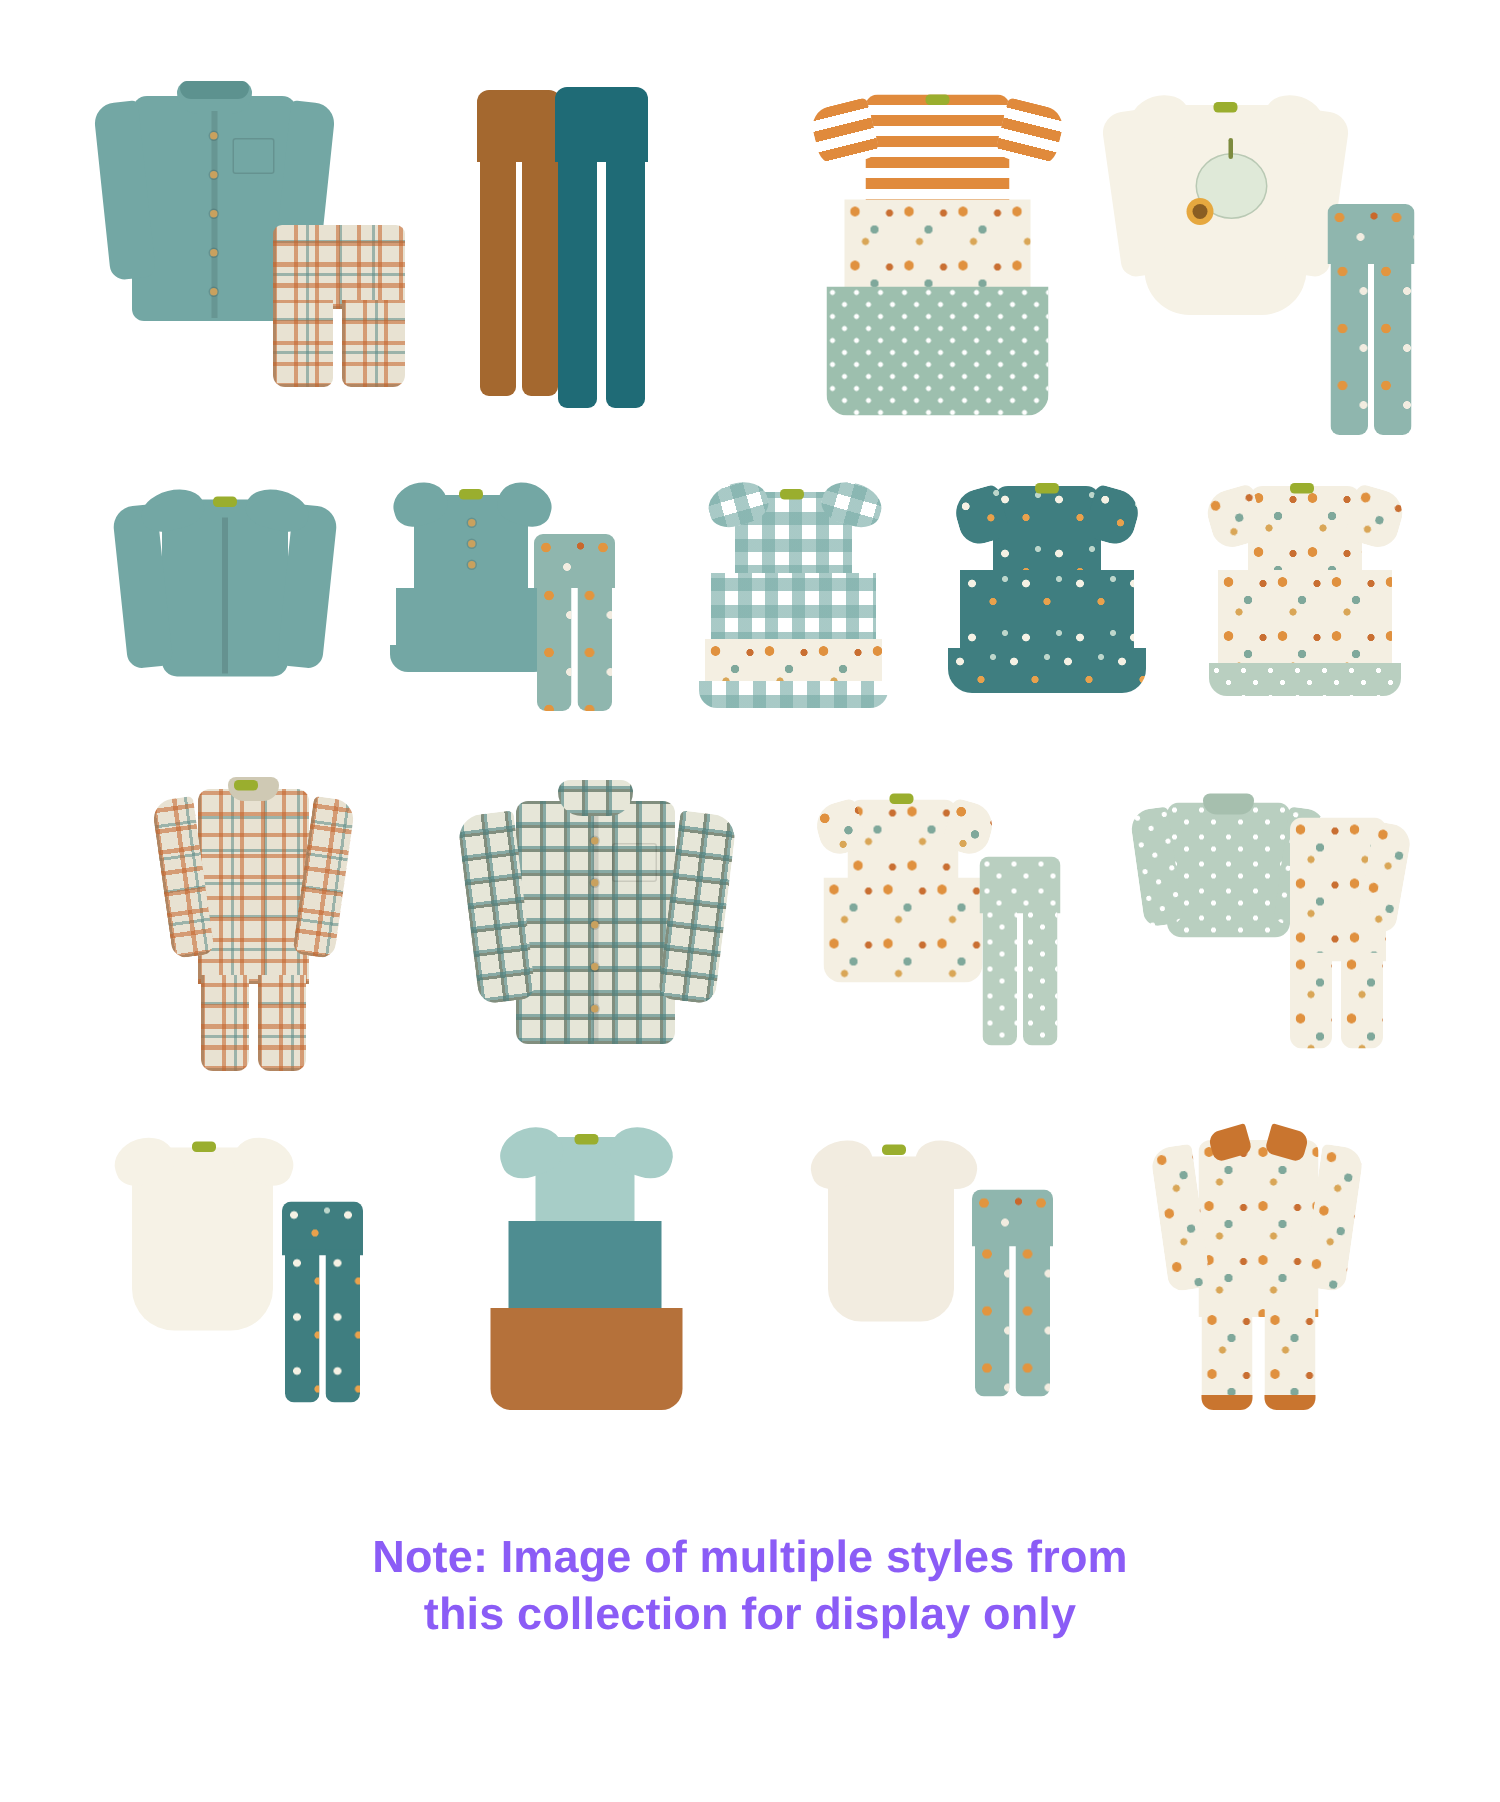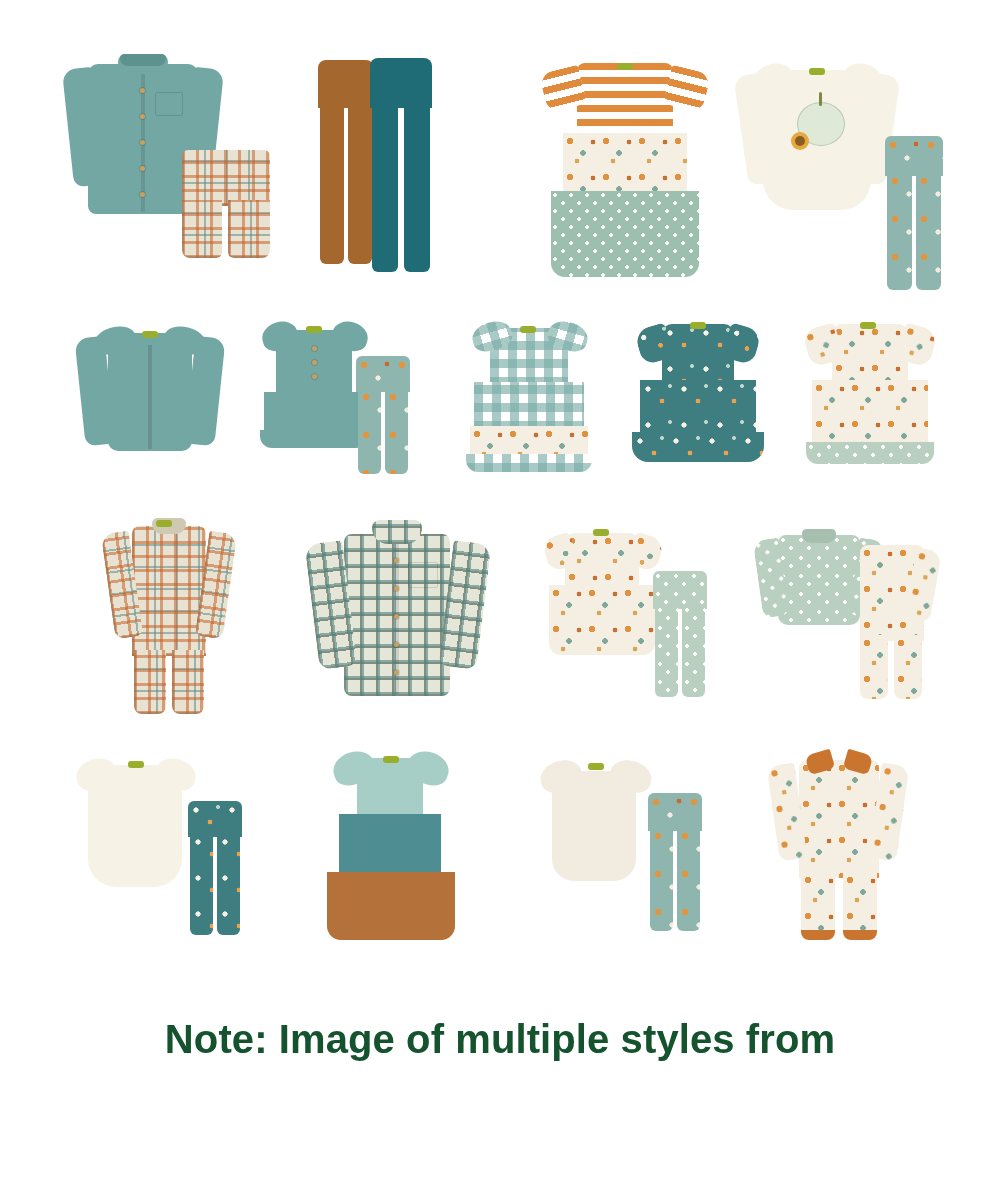--- a/index.html
+++ b/index.html
@@ -132,23 +132,23 @@
   .p-camel { background-color: #a4682f; }
   .p-darkteal { background-color: #1f6b76; }
 
   .note {
     position: absolute;
     left: 0;
     top: 1020px;
     width: 1000px;
     text-align: center;
     font-weight: bold;
-    font-size: 40px;
+    font-size: 30px;
     line-height: 38px;
-    color: #14532d;
+    color: #8b5cf6;
     letter-spacing: 0.1px;
   }
 </style>
 </head>
 <body>
 
 <div class="board">
   <div class="grid">
 
     <div class="cell" style="left:60px; top:40px; width:220px; height:250px;">
@@ -344,14 +344,15 @@
       <div class="piece p-pumpkin-cream" style="left:46px; top:142px; width:34px; height:66px; border-radius:0 0 8px 8px;"></div>
       <div class="piece p-pumpkin-cream" style="left:88px; top:142px; width:34px; height:66px; border-radius:0 0 8px 8px;"></div>
       <div class="piece" style="left:46px; top:200px; width:34px; height:10px; background:#c9752f; border-radius:0 0 8px 8px;"></div>
       <div class="piece" style="left:88px; top:200px; width:34px; height:10px; background:#c9752f; border-radius:0 0 8px 8px;"></div>
     </div>
 
   </div>
 
   <div class="note">
     <div>Note: Image of multiple styles from</div>
+    <div>this collection for display only</div>
   </div>
 </div>
 
 </body></html>

